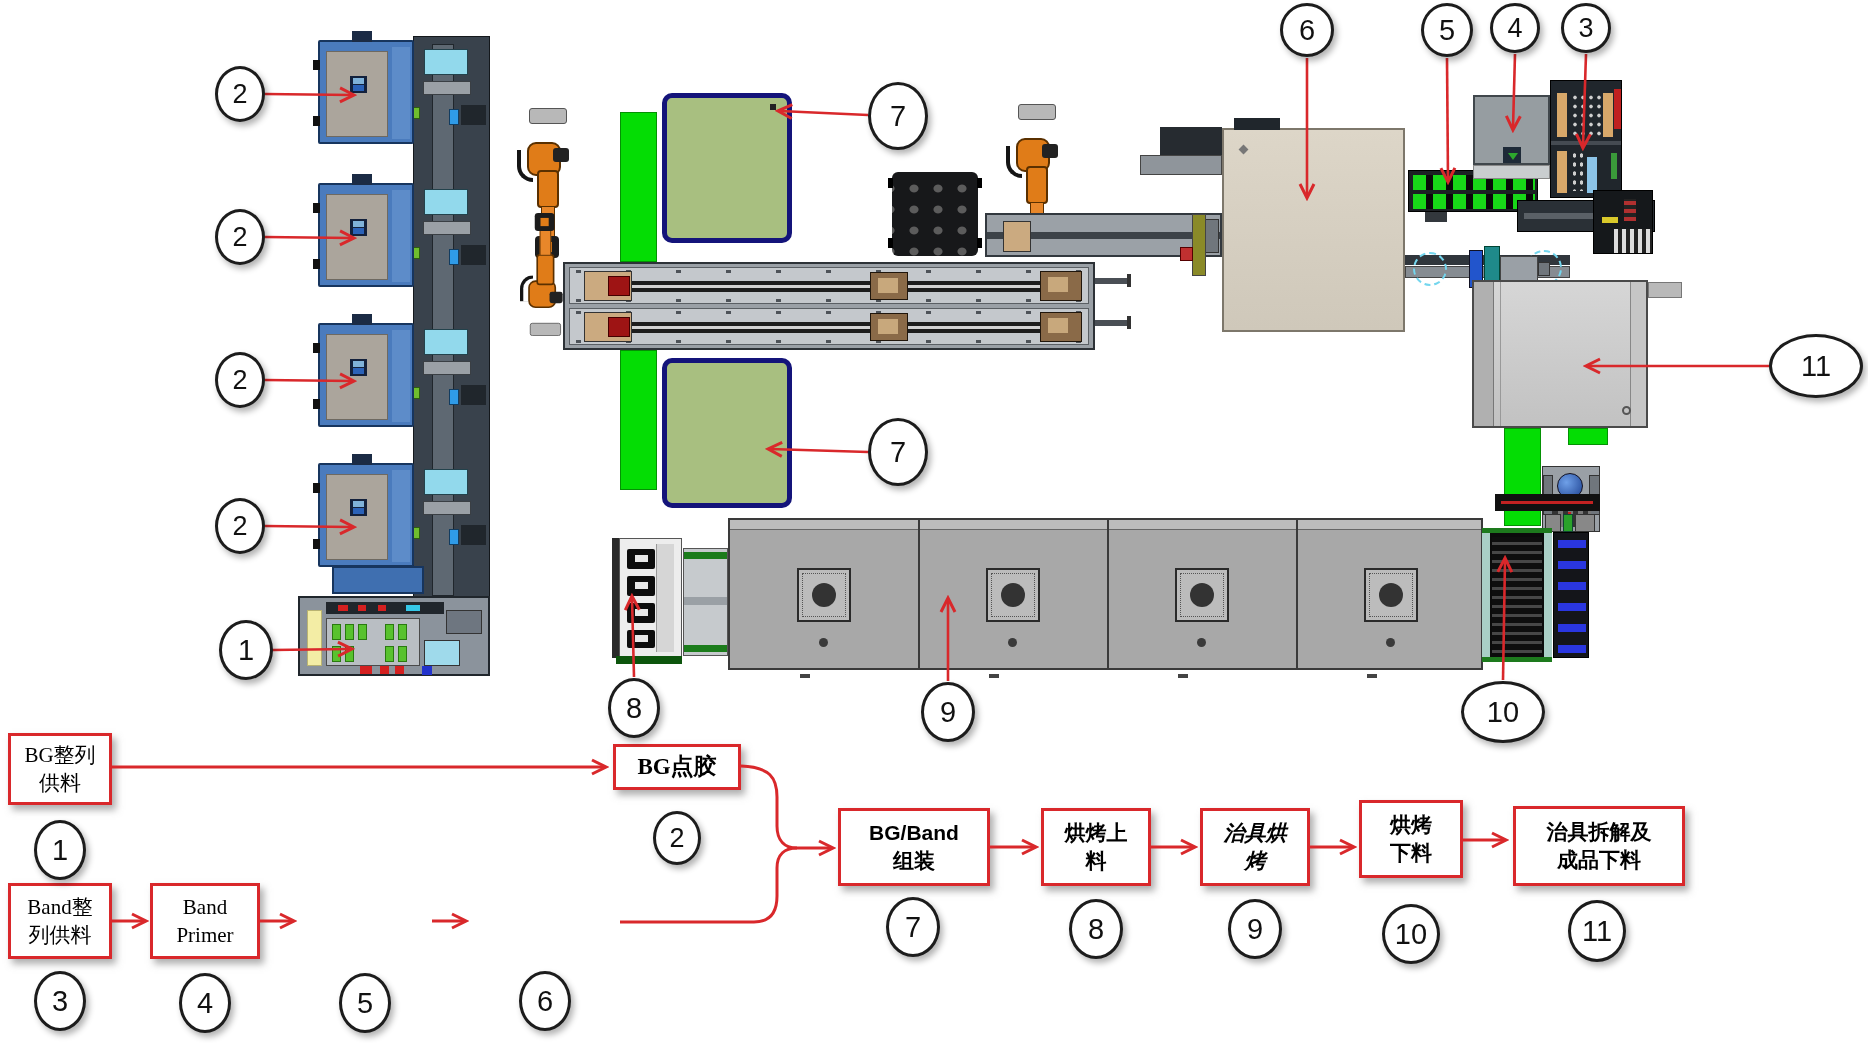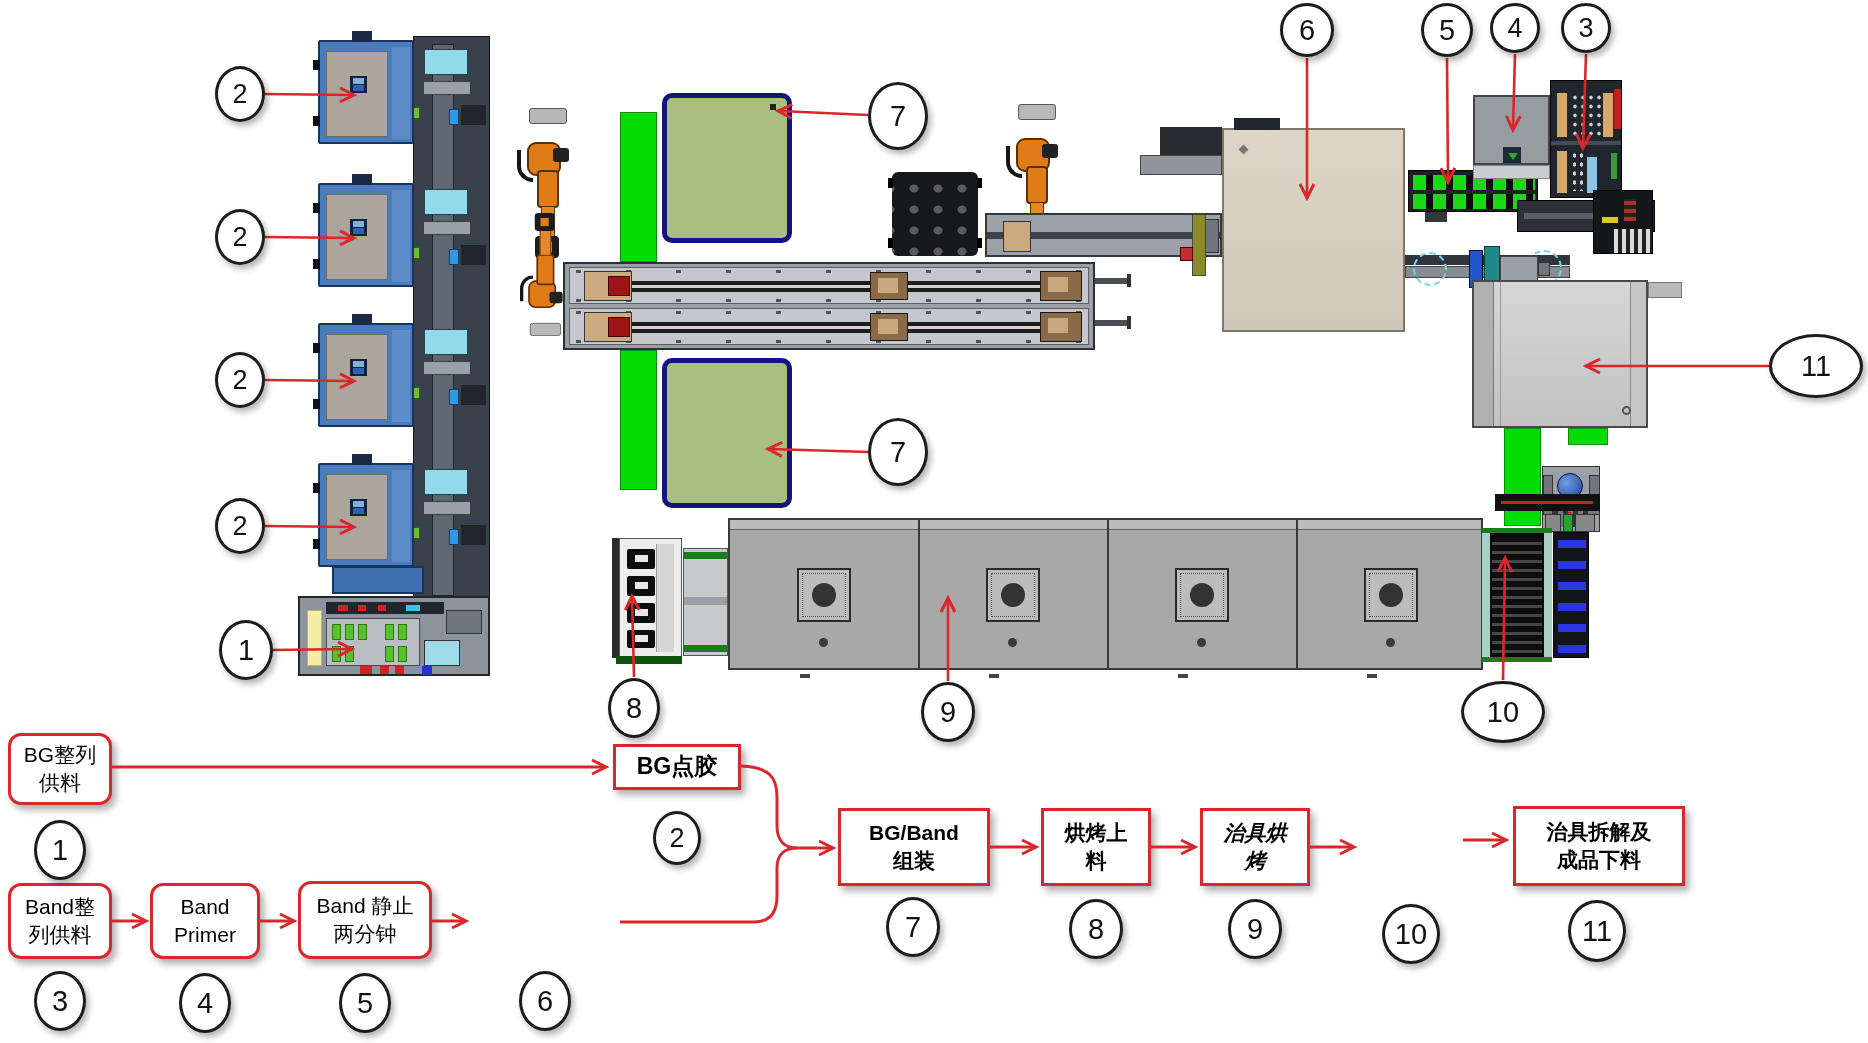--- a/index.html
+++ b/index.html
@@ -12,21 +12,21 @@
   .co { position:absolute; background:#fff; border:3px solid #1c1c1c; border-radius:50%;
         display:flex; align-items:center; justify-content:center;
         font-size:29px; color:#111; box-shadow:3px 4px 6px rgba(0,0,0,.30); z-index:40; }
   .co.small { font-size:27px; }
 
   
   .fbox { position:absolute; background:#fff; border:3px solid #d9282b;
           display:flex; align-items:center; justify-content:center; text-align:center;
           white-space:pre-line; color:#000; box-shadow:4px 5px 7px rgba(110,110,110,.55); z-index:30;
           line-height:1.35; }
-  .fbox.serif { font-family:Liberation Sans, sans-serif; font-size:21px;border-radius:13px; }
+  .fbox.serif { font-family:Liberation Serif, serif; font-size:21px; }
   .fbox.sans  { font-family:"Liberation Sans","DejaVu Sans",sans-serif; font-size:21px; font-weight:600; }
 
   
   .tower { background:#39424c; border:1px solid #14181c; }
   .tower-inner { background:#5e6872; border:1px solid #20262c; }
   .trow-cyan { background:#92d9ec; border:1px solid #23424c; }
   .trow-shelf { background:#9aa0a6; border:1px solid #3a3f44; }
   .trow-gtab { background:#6fbe2e; border:1px solid #2c5e10; }
   .trow-btab { background:#2f9be8; border:1px solid #123c60; }
   .trow-dark { background:#20262c; }
@@ -491,33 +491,33 @@
     </div>
   <div class="co" style="left:921px;top:682px;width:54px;height:60px;">
       <span>9</span>
     </div>
   <div class="co" style="left:608px;top:678px;width:52px;height:60px;">
       <span>8</span>
     </div>
 
   <div class="fbox serif" style="left:8px;top:733px;width:104px;height:72px;"><span>BG整列
 供料</span></div>
-  <div class="fbox sans" style="left:613px;top:744px;width:128px;height:46px;font-size:23px;"><span>BG点胶</span></div>
+  <div class="fbox sans" style="left:613px;top:744px;width:128px;height:46px;font-size:23px;font-family:Liberation Serif, serif;"><span>BG点胶</span></div>
   <div class="fbox serif" style="left:8px;top:883px;width:104px;height:76px;"><span>Band整
 列供料</span></div>
   <div class="fbox serif" style="left:150px;top:883px;width:110px;height:76px;justify-content:center;"><span>Band
 Primer</span></div>
-  <div class="fbox serif" style="left:298px;top:881px;width:134px;height:78px;"><span>Band 静止
-两分钟</span></div>
   <div class="fbox sans" style="left:1041px;top:808px;width:110px;height:78px;"><span>烘烤上
 料</span></div>
   <div class="fbox sans" style="left:838px;top:808px;width:152px;height:78px;"><span>BG/Band
 组装</span></div>
   <div class="fbox sans" style="left:1200px;top:808px;width:110px;height:78px;font-style:italic;"><span>治具烘
 烤</span></div>
+  <div class="fbox sans" style="left:1359px;top:800px;width:104px;height:78px;"><span>烘烤
+下料</span></div>
   <div class="fbox sans" style="left:1513px;top:806px;width:172px;height:80px;"><span>治具拆解及
 成品下料</span></div>
 
   <div class="co" style="left:34px;top:820px;width:52px;height:60px;">
       <span>1</span>
     </div>
   <div class="co small" style="left:653px;top:811px;width:48px;height:54px;">
       <span>2</span>
     </div>
   <div class="co" style="left:34px;top:971px;width:52px;height:60px;">

